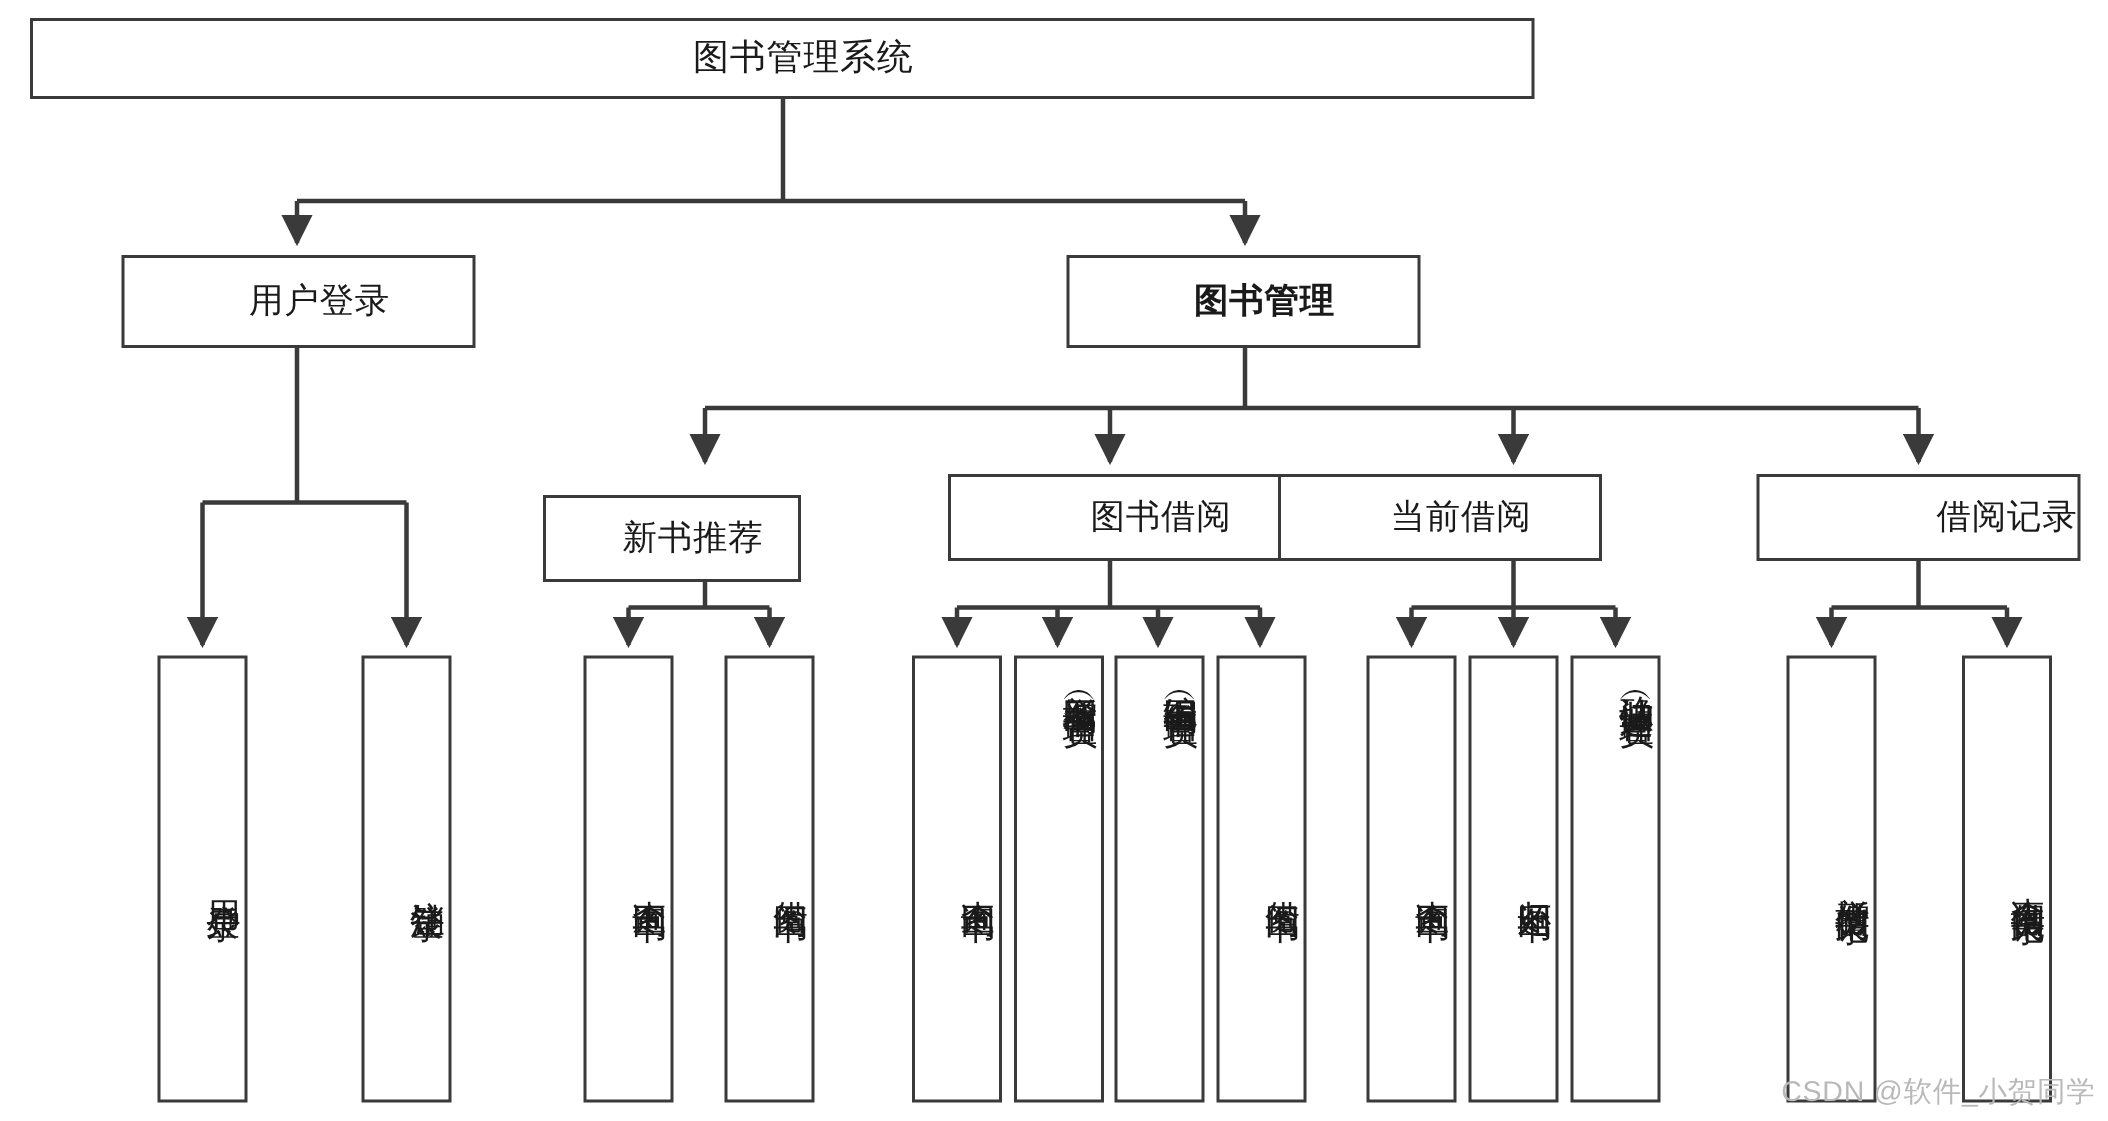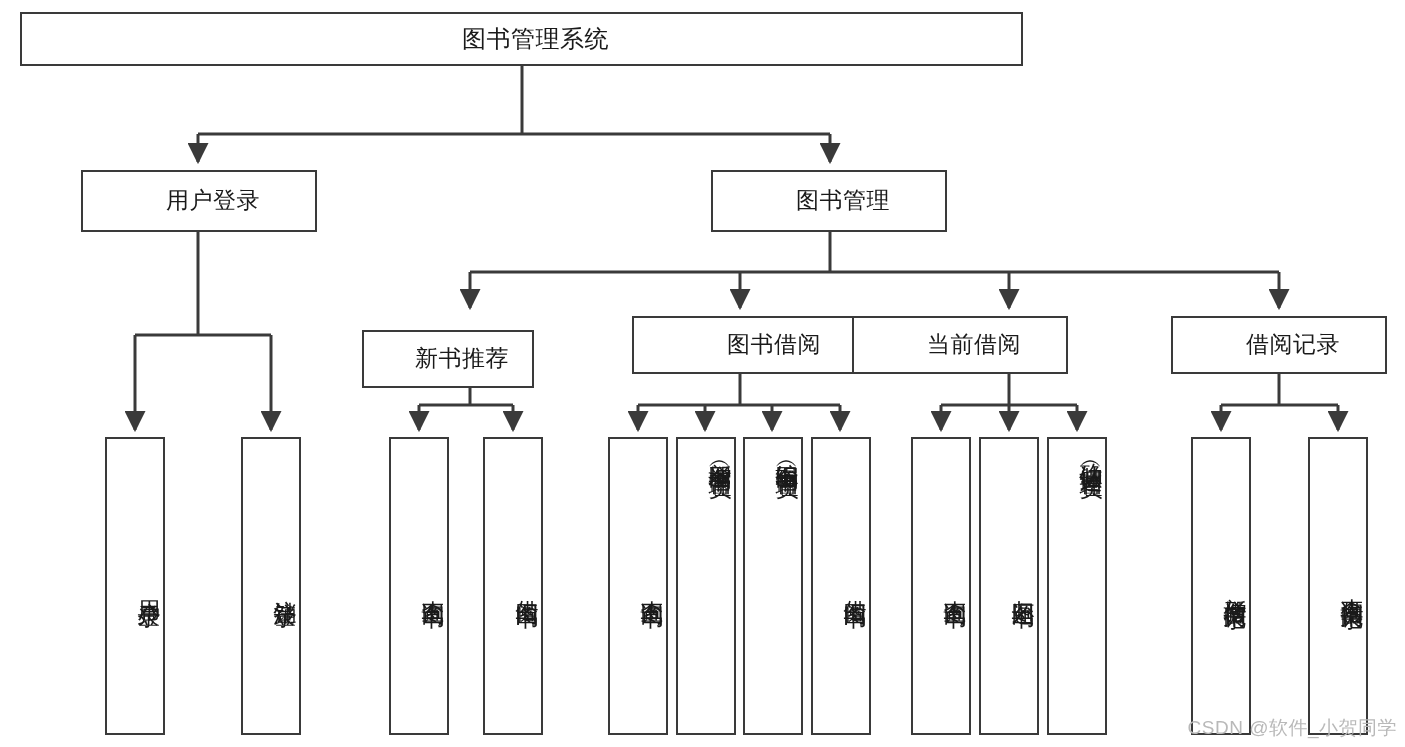--- a/index.html
+++ b/index.html
@@ -137,37 +137,37 @@
   </svg>
 
   <div class="node h root" style="left:20px; top:12px; width:1003px; height:54px;">
     <span class="label">图书管理系统</span>
   </div>
 
   <div class="node h" style="left:81px; top:170px; width:236px; height:62px;">
     <span class="label">用户登录</span>
   </div>
 
-  <div class="node h" style="left:711px; top:170px; width:236px; height:62px;">
+  <div class="node h" style="left:711px; top:170px; width:236px; height:62px;font-weight:bold;">
     <span class="label">图书管理</span>
   </div>
 
   <div class="node h" style="left:362px; top:300px; width:172px; height:58px;margin-top:30px;">
     <span class="label">新书推荐</span>
   </div>
 
   <div class="node h" style="left:632px; top:316px; width:256px; height:58px;">
     <span class="label">图书借阅</span>
   </div>
 
   <div class="node h" style="left:852px; top:316px; width:216px; height:58px;">
     <span class="label">当前借阅</span>
   </div>
 
-  <div class="node h" style="left:1171px; top:316px; width:216px; height:58px;">
+  <div class="node h" style="left:1171px; top:316px; width:216px; height:58px;justify-content:flex-end;">
     <span class="label">借阅记录</span>
   </div>
 
   <div class="node v mid" style="left:105px; top:437px; width:60px; height:298px;">
     <span class="label">用户登录</span>
   </div>
   <div class="node v mid" style="left:241px; top:437px; width:60px; height:298px;">
     <span class="label">注销登录</span>
   </div>
 

